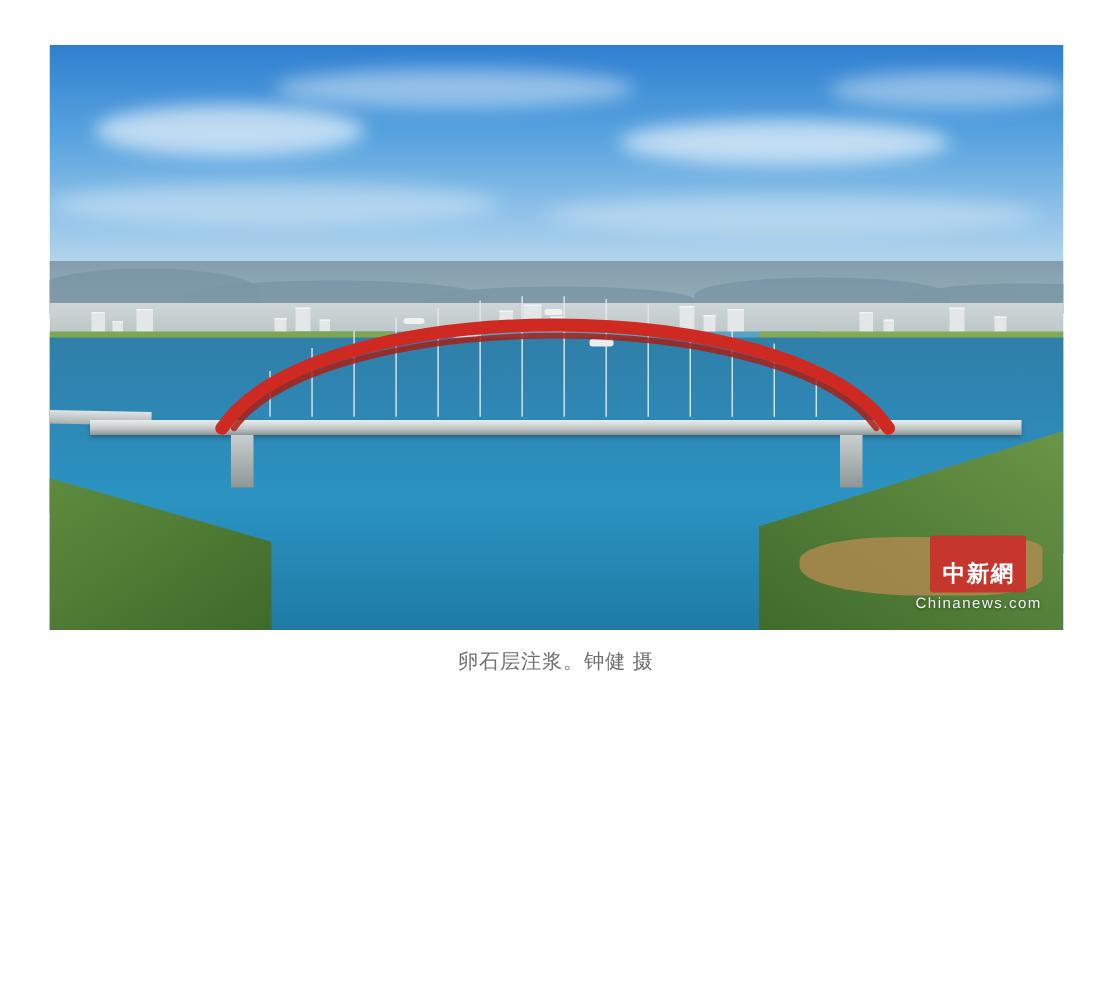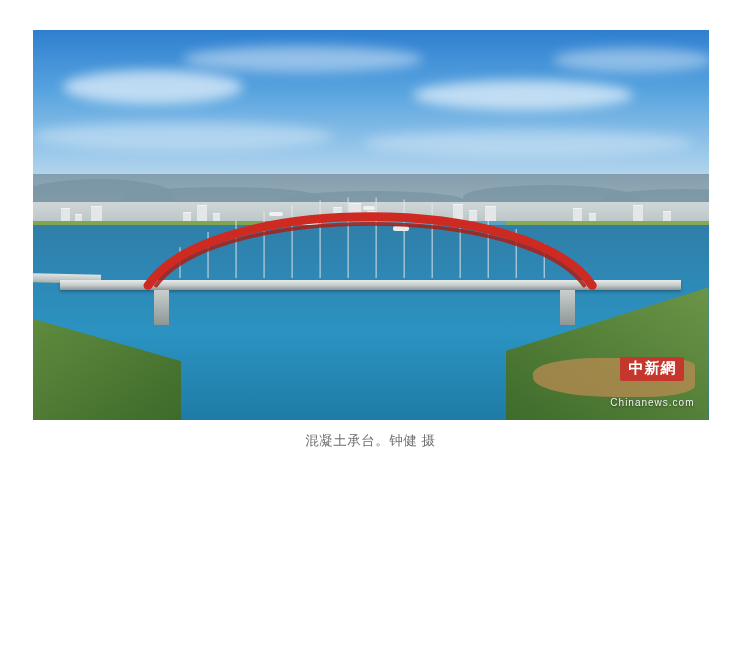--- a/index.html
+++ b/index.html
@@ -215,31 +215,31 @@
     right: 14px;
     bottom: 12px;
     text-align: center;
     user-select: none;
   }
   .wm-badge {
     background: #c5372c;
     color: #ffffff;
     font-size: 15px;
     font-weight: bold;
-    padding: 2px 8px 3px 8px;
+    padding: 16px 8px 3px 8px;
     border-radius: 2px;
     letter-spacing: 1px;
     font-family: "Liberation Serif", serif;
     display: inline-block;
   }
   .wm-sub {
     color: #f2f2f2;
     font-size: 10px;
     letter-spacing: 1px;
-    margin-top: 16px;
+    margin-top: 2px;
     text-shadow: 0 1px 2px rgba(0,0,0,.5);
   }
   .figure-caption {
     text-align: center;
     font-size: 13.5px;
     color: #6f6f6f;
     margin-top: 12px;
     letter-spacing: .5px;
   }
 </style>
@@ -339,17 +339,17 @@
           </svg>
         </div>
 
         <div class="watermark">
           <div class="wm-badge">中新網</div>
           <div class="wm-sub">Chinanews.com</div>
         </div>
 
       </div>
 
-      <div class="figure-caption">混凝土承台。钟健 摄</div>
+      <div class="figure-caption">卵石层注浆。钟健 摄</div>
     </div>
   </div>
 
 </div>
 
 </body></html>

